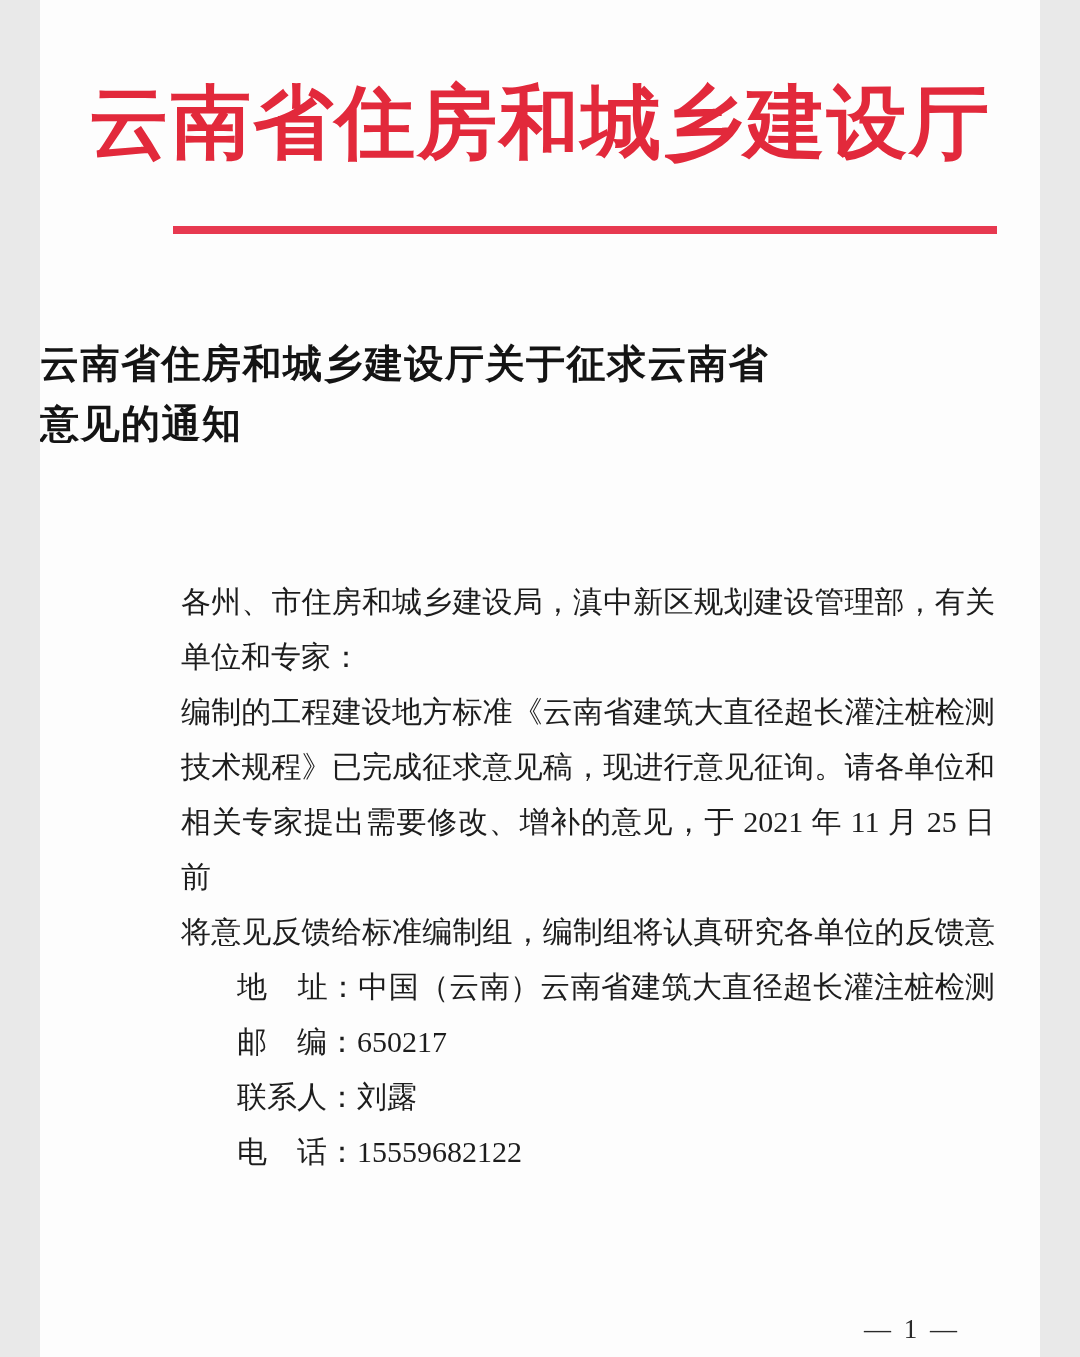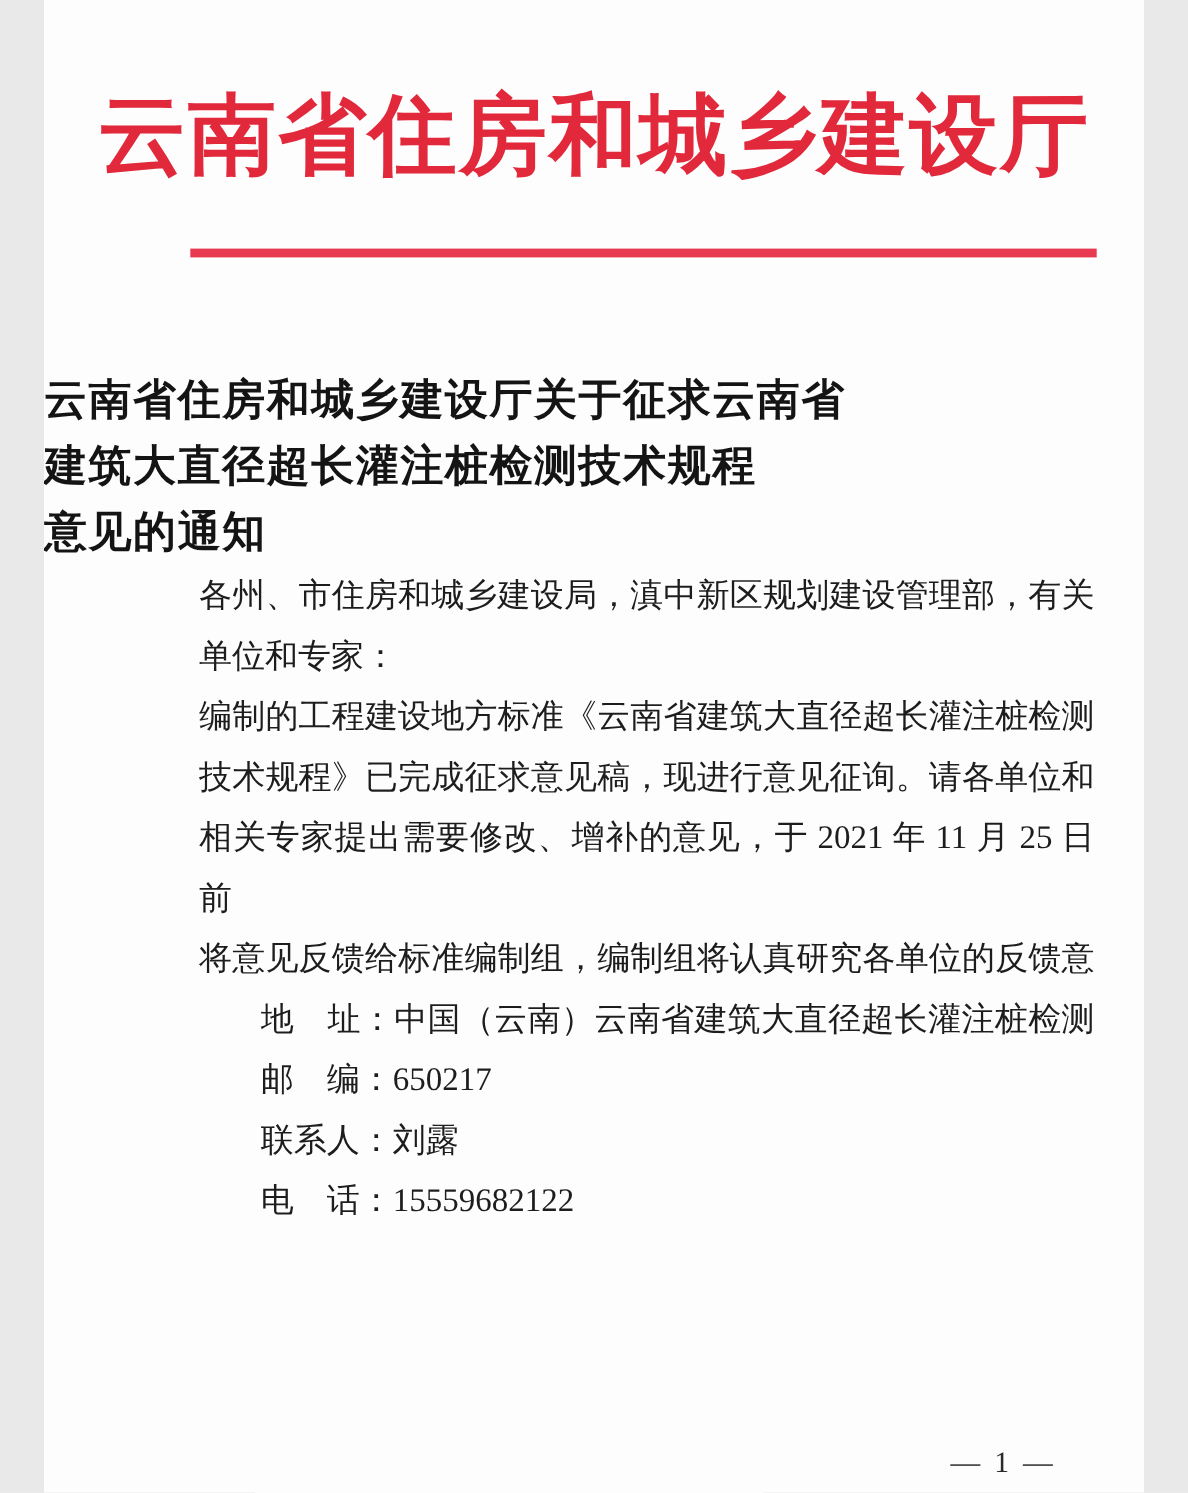--- a/index.html
+++ b/index.html
@@ -42,21 +42,21 @@
     left: 0;
     right: 0;
     font-size: 39px;
     line-height: 60px;
     font-weight: bold;
     letter-spacing: 1.5px;
     color: var(--title_text, #141414);
   }
   .doc-body {
     position: absolute;
-    top: 514px;
+    top: 574px;
     left: 141px;
     width: 814px;
     font-size: 30px;
     color: var(--body_text, #1d1d1d);
   }
   .doc-body .line {
     line-height: 55px;
     min-height: 55px;
   }
   .doc-body .line.justify {
@@ -82,21 +82,20 @@
 <body>
 
 <div class="page">
 
   <div class="letterhead">云南省住房和城乡建设厅</div>
 
   <div class="red-rule"></div>
 
   <div class="doc-title">
     <div>云南省住房和城乡建设厅关于征求云南省</div>
-    <div>建筑大直径超长灌注桩检测技术规程</div>
     <div>意见的通知</div>
   </div>
 
   <div class="doc-body">
       <div class="line justify">各州、市住房和城乡建设局，滇中新区规划建设管理部，有关</div>
       <div class="line">单位和专家：</div>
       <div class="line justify">编制的工程建设地方标准《云南省建筑大直径超长灌注桩检测</div>
       <div class="line justify">技术规程》已完成征求意见稿，现进行意见征询。请各单位和</div>
       <div class="line justify">相关专家提出需要修改、增补的意见，于 2021 年 11 月 25 日前</div>
       <div class="line justify">将意见反馈给标准编制组，编制组将认真研究各单位的反馈意</div>

